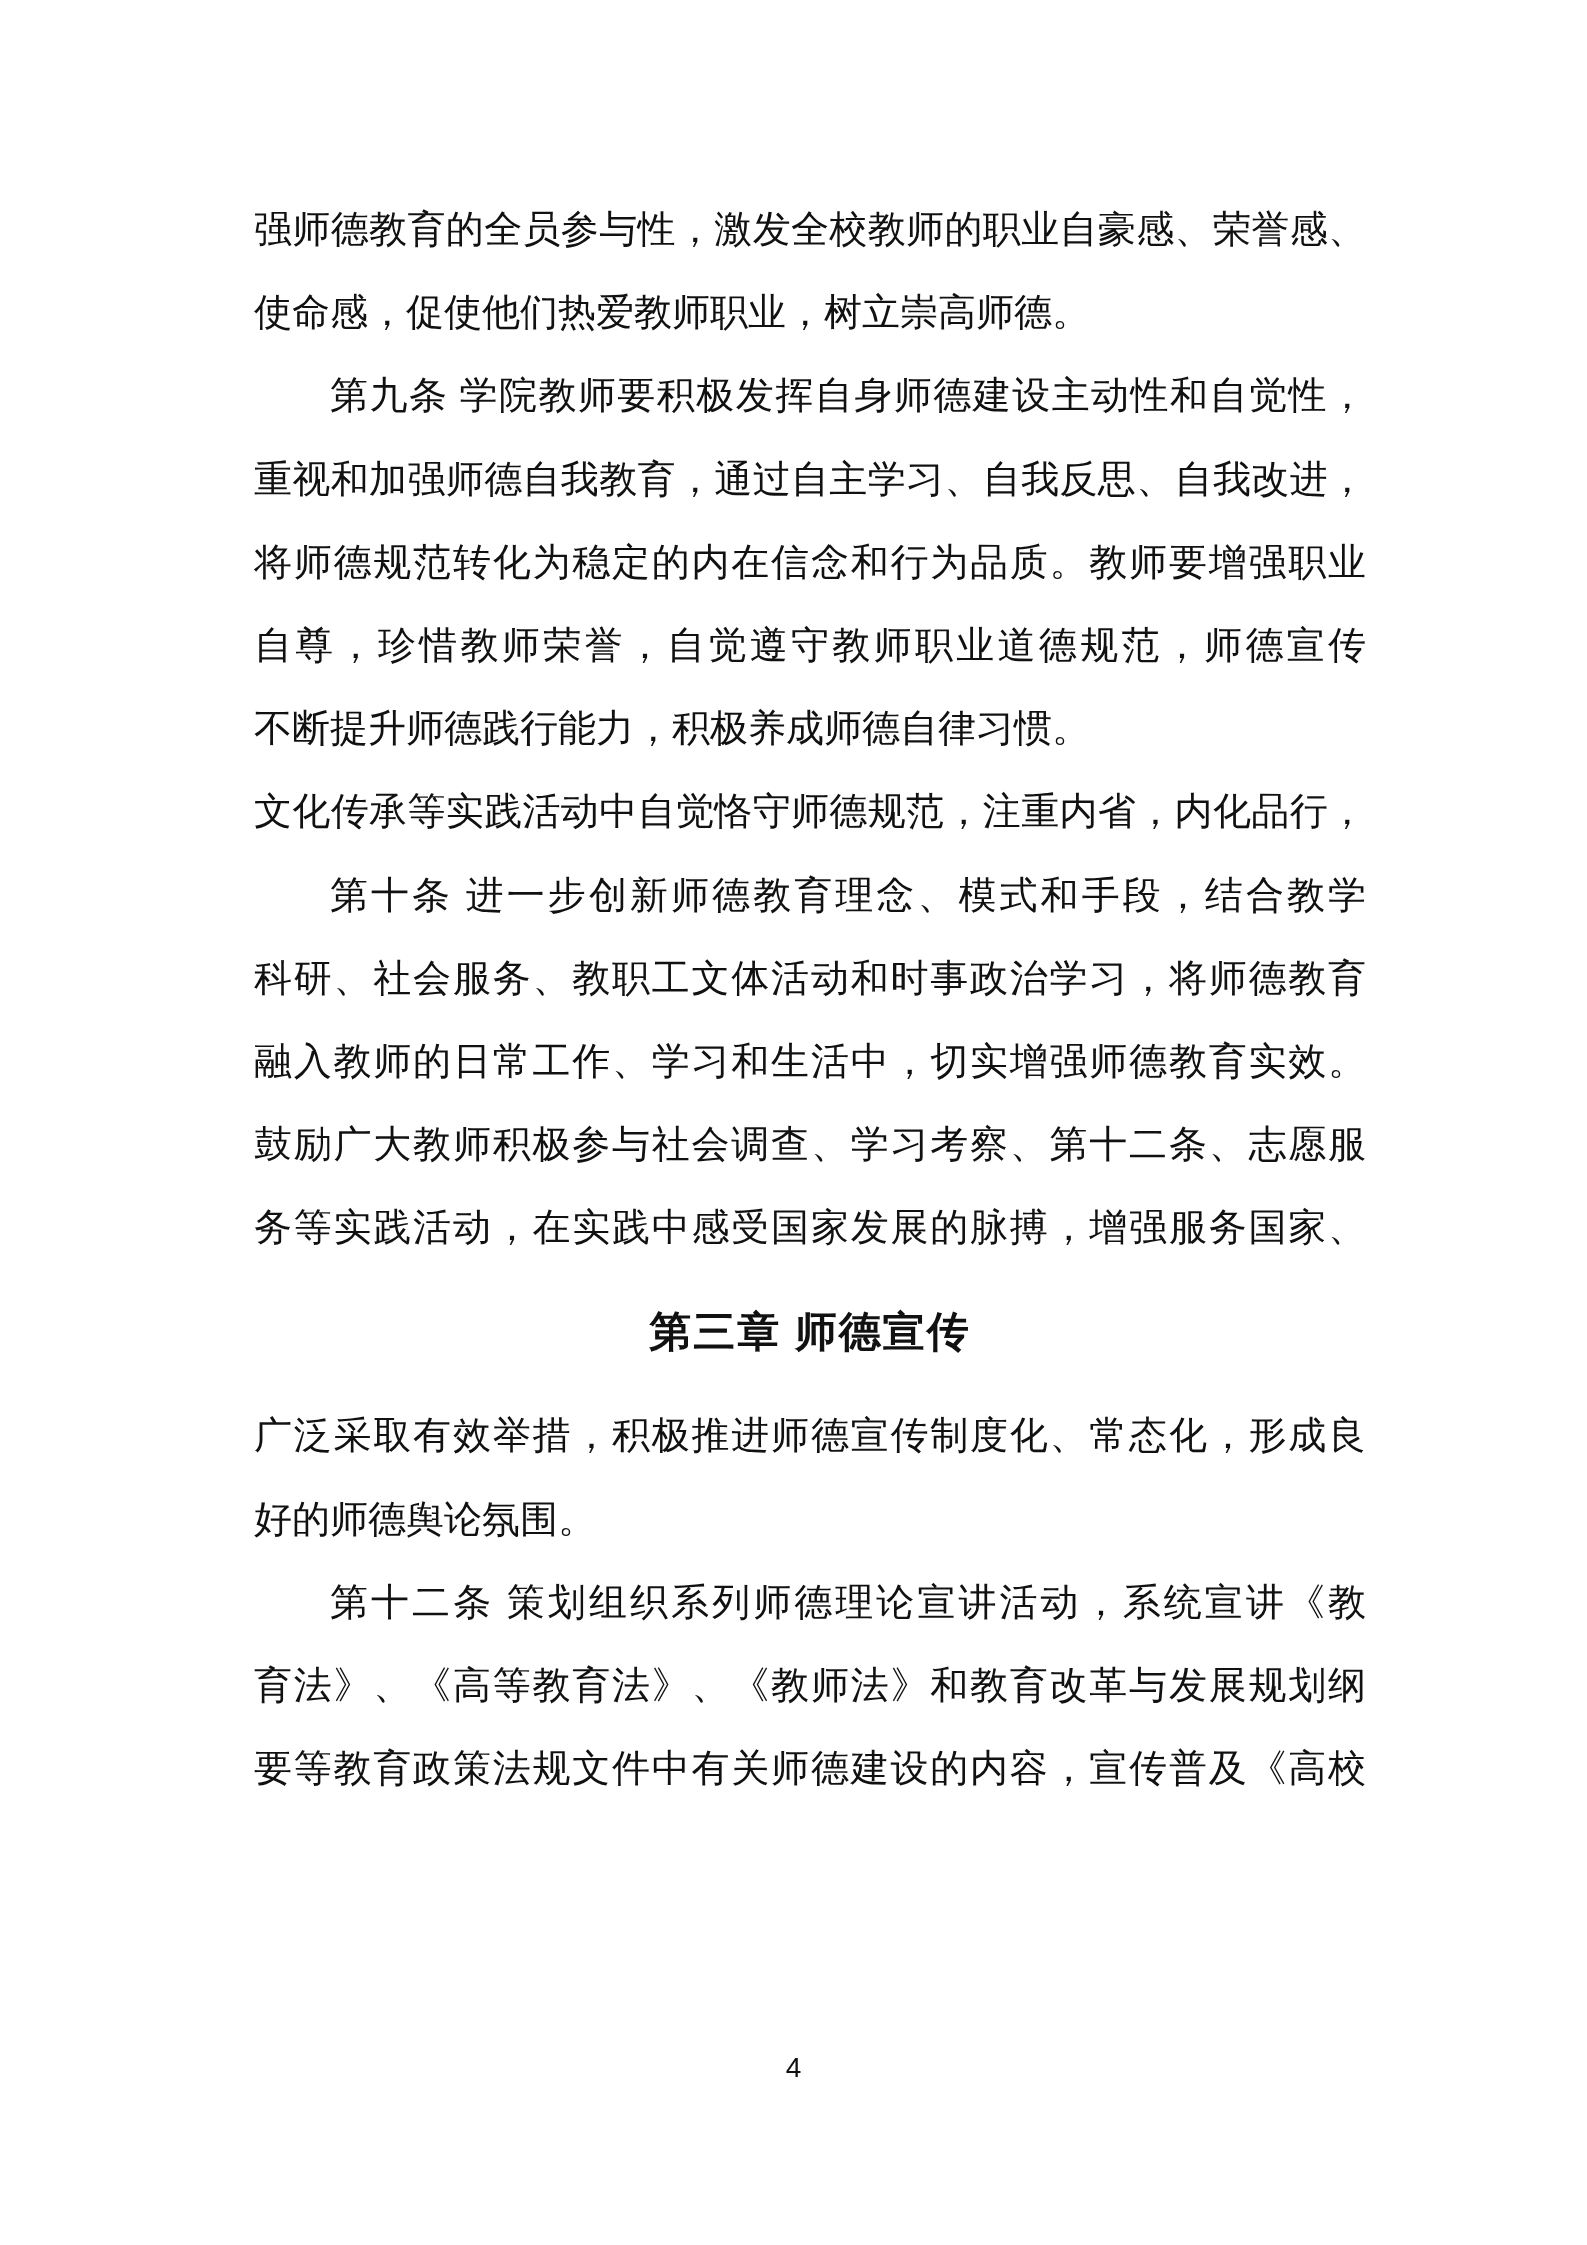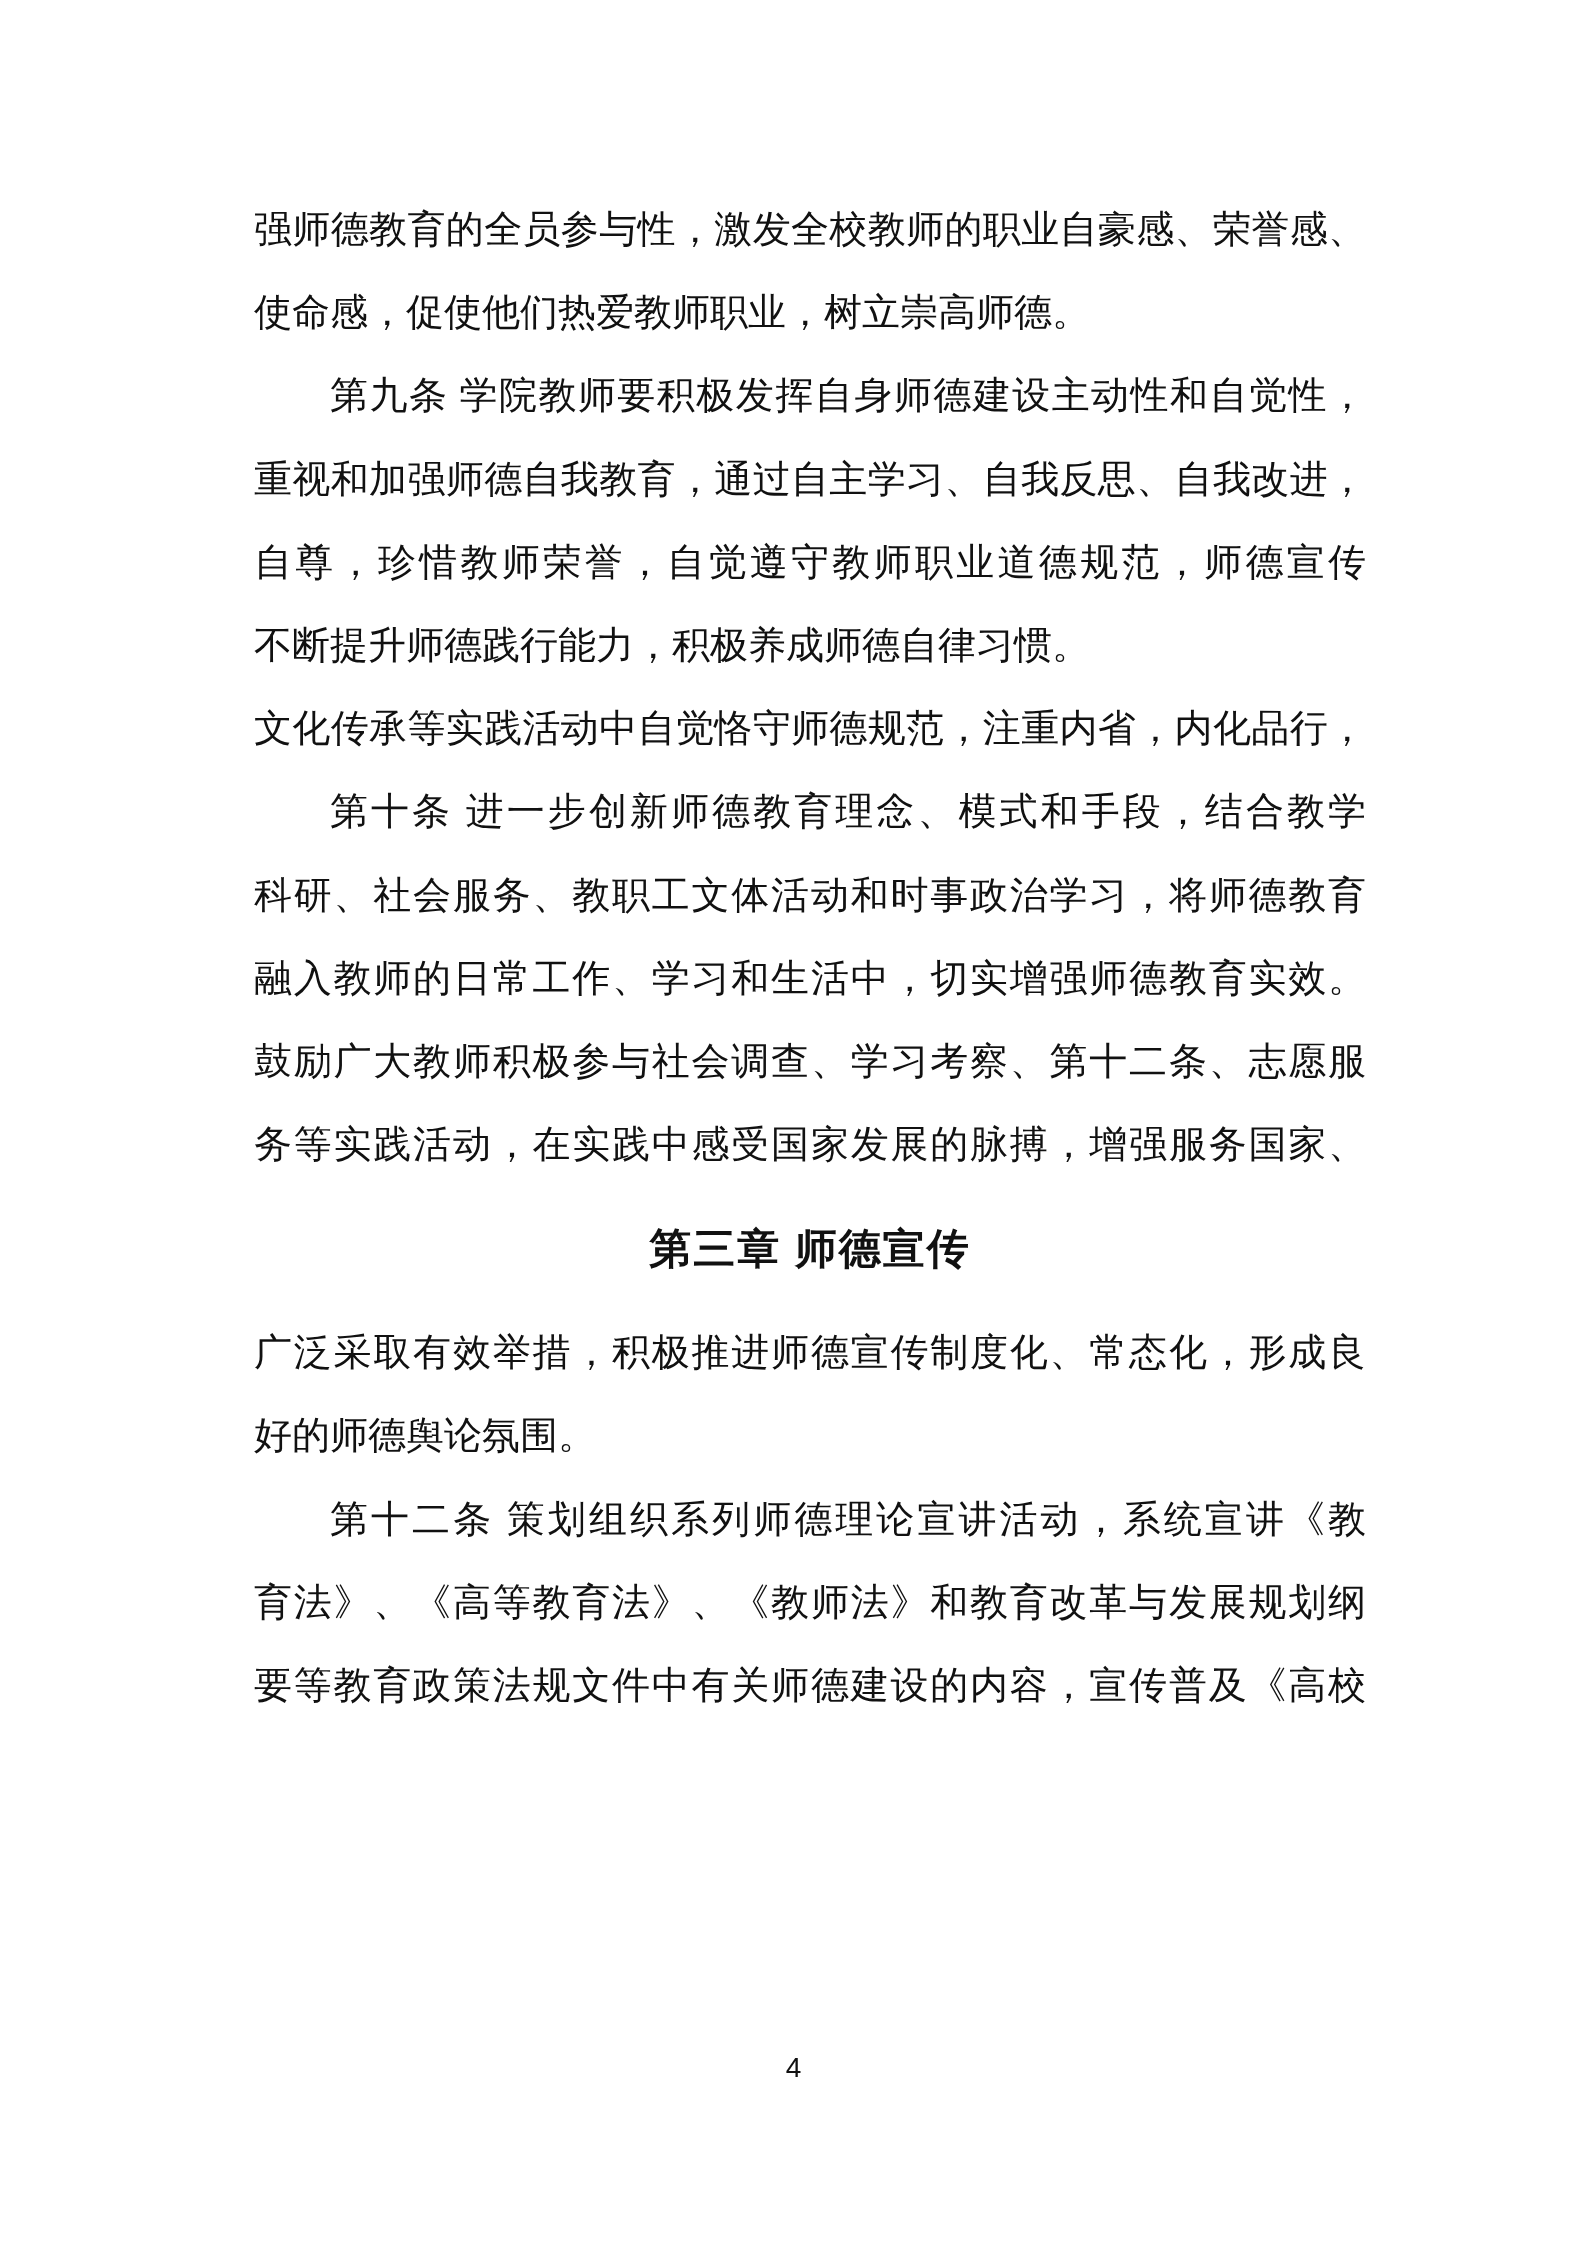--- a/index.html
+++ b/index.html
@@ -55,20 +55,21 @@
 </style>
 </head>
 <body>
 
 <div class="page">
   <div class="text-block">
     <div class="line">强师德教育的全员参与性，激发全校教师的职业自豪感、荣誉感、</div>
     <div class="line end">使命感，促使他们热爱教师职业，树立崇高师德。</div>
     <div class="line indent">第九条 学院教师要积极发挥自身师德建设主动性和自觉性，</div>
     <div class="line">重视和加强师德自我教育，通过自主学习、自我反思、自我改进，</div>
+    <div class="line">将师德规范转化为稳定的内在信念和行为品质。教师要增强职业</div>
     <div class="line">自尊，珍惜教师荣誉，自觉遵守教师职业道德规范，师德宣传</div>
     <div class="line end">不断提升师德践行能力，积极养成师德自律习惯。</div>
     <div class="line">文化传承等实践活动中自觉恪守师德规范，注重内省，内化品行，</div>
     <div class="line indent">第十条 进一步创新师德教育理念、模式和手段，结合教学</div>
     <div class="line">科研、社会服务、教职工文体活动和时事政治学习，将师德教育</div>
     <div class="line">融入教师的日常工作、学习和生活中，切实增强师德教育实效。</div>
     <div class="line">鼓励广大教师积极参与社会调查、学习考察、第十二条、志愿服</div>
     <div class="line">务等实践活动，在实践中感受国家发展的脉搏，增强服务国家、</div>
     <div class="chapter-heading">第三章 师德宣传</div>
     <div class="line">广泛采取有效举措，积极推进师德宣传制度化、常态化，形成良</div>

